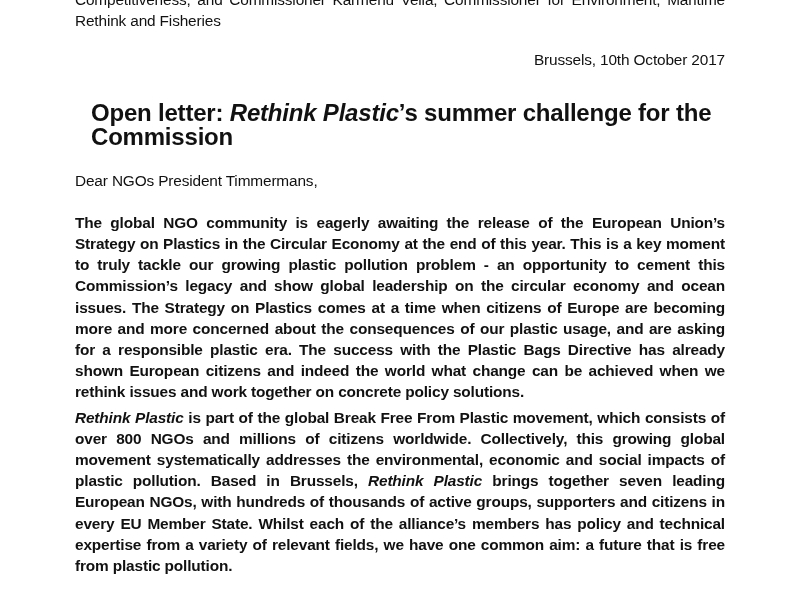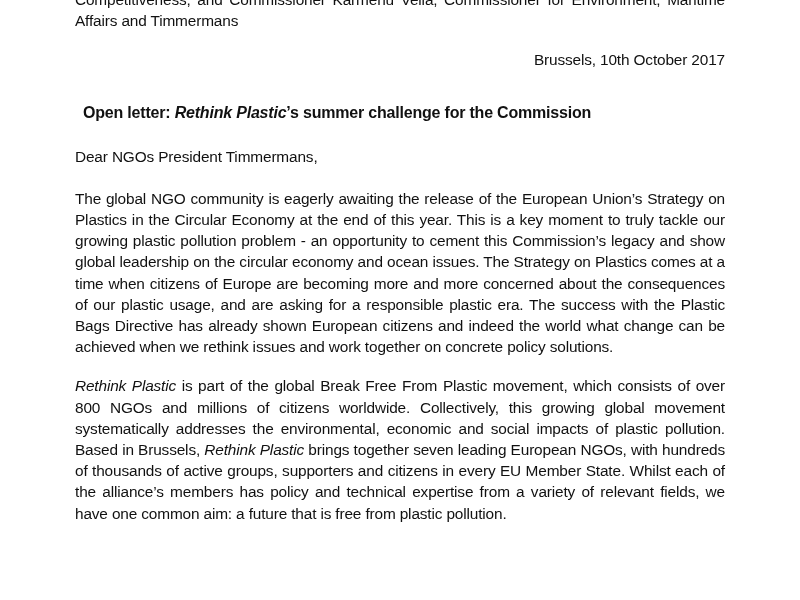--- a/index.html
+++ b/index.html
@@ -27,50 +27,51 @@
     .addressee {
       margin: 0;
       text-align: justify;
       text-align-last: left;
     }
     .dateline {
       margin: 18px 0 0 0;
       text-align: right;
     }
     .title {
-      margin: 30px 0 0 8px;
-      font-size: 16px;
+      margin: 30px 0 0 16px;
+      font-size: 24px;
       font-weight: bold;
       line-height: 24px;
       letter-spacing: -0.2px;
     }
     .title em {
       font-style: italic;
     }
     .salutation {
       margin: 21px 0 0 0;
     }
     .para {
       margin: 21px 0 0 0;
       text-align: justify;
+      font-weight: bold;
     }
     .para + .para {
-      margin-top: 18px;
+      margin-top: 4px;
     }
     em {
       font-style: italic;
     }
   </style>
 </head>
 <body>
 
 <div class="page">
   <p class="addressee">
     <span>Competitiveness, and Commissioner Karmenu Vella, Commissioner for Environment, Maritime</span>
-    <span>Affairs and Timmermans</span>
+    <span>Rethink and Fisheries</span>
   </p>
 
   <p class="dateline">Brussels, 10th October 2017</p>
 
   <h1 class="title"><span>Open letter: </span><em>Rethink Plastic</em><span>’s summer challenge for the Commission</span></h1>
 
   <p class="salutation">Dear NGOs President Timmermans,</p>
 
   <p class="para">The global NGO community is eagerly awaiting the release of the European Union’s Strategy on Plastics in the Circular Economy at the end of this year. This is a key moment to truly tackle our growing plastic pollution problem - an opportunity to cement this Commission’s legacy and show global leadership on the circular economy and ocean issues. The Strategy on Plastics comes at a time when citizens of Europe are becoming more and more concerned about the consequences of our plastic usage, and are asking for a responsible plastic era. The success with the Plastic Bags Directive has already shown European citizens and indeed the world what change can be achieved when we rethink issues and work together on concrete policy solutions.</p>
 

